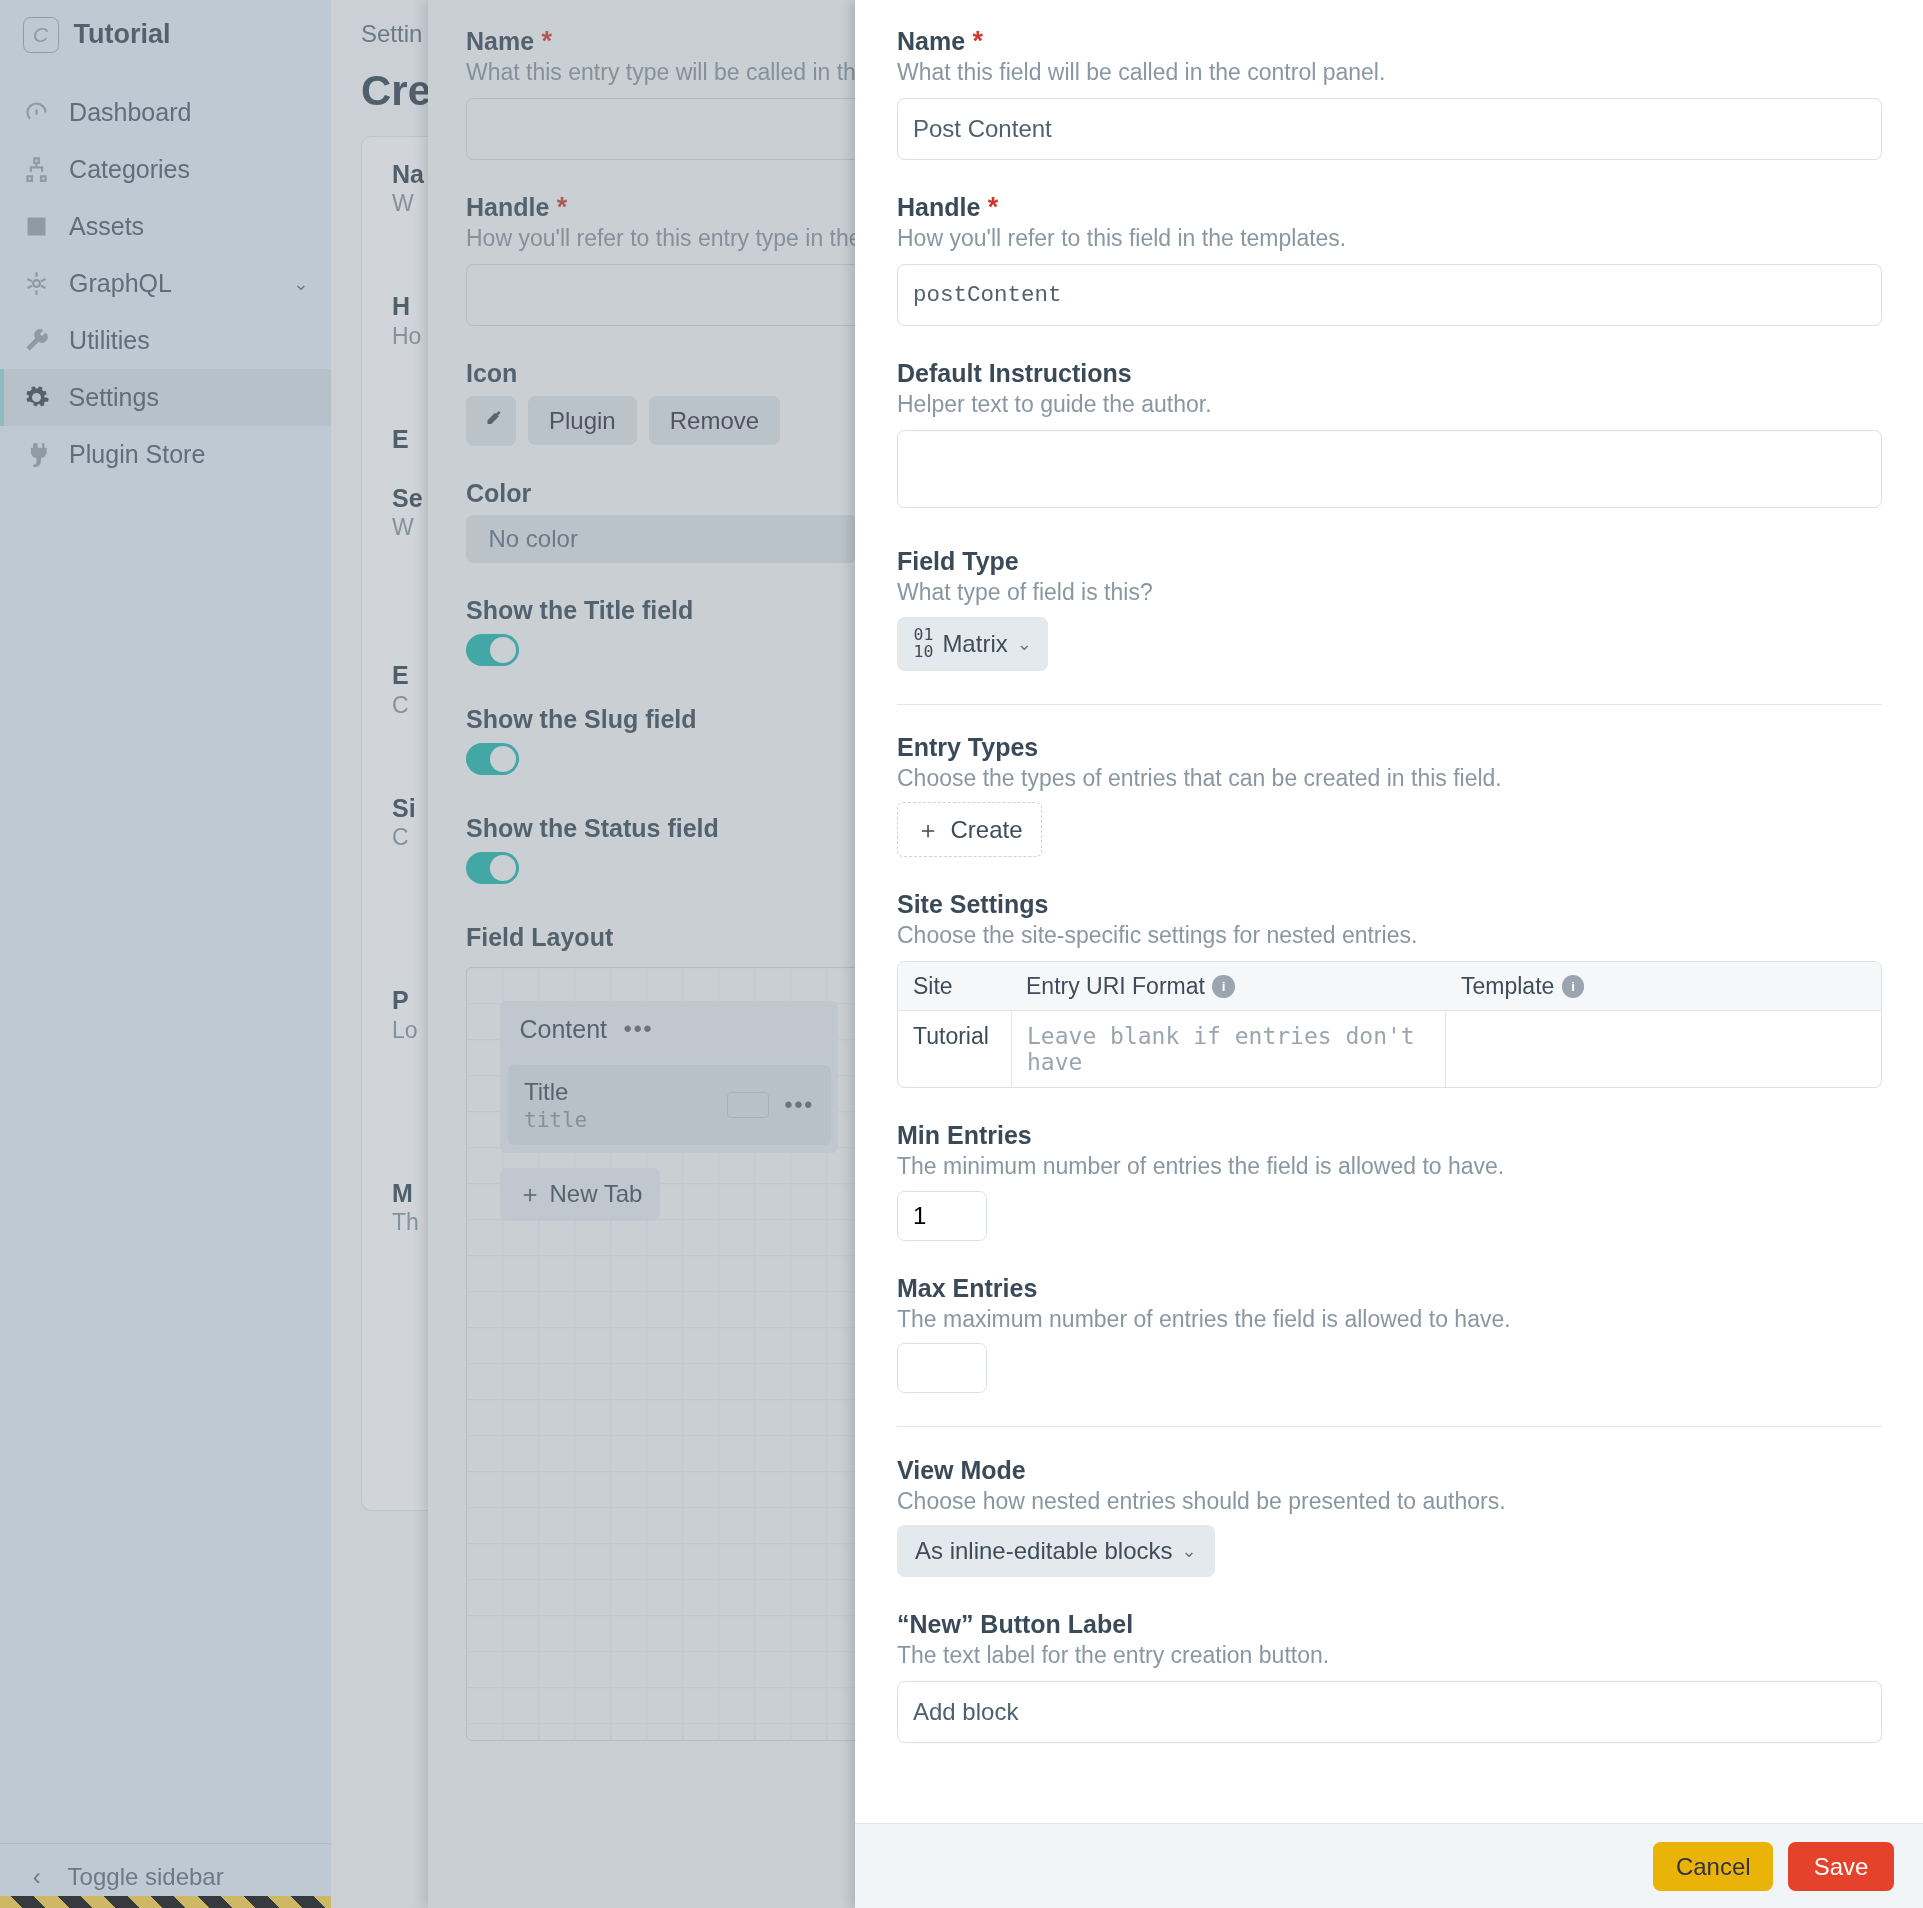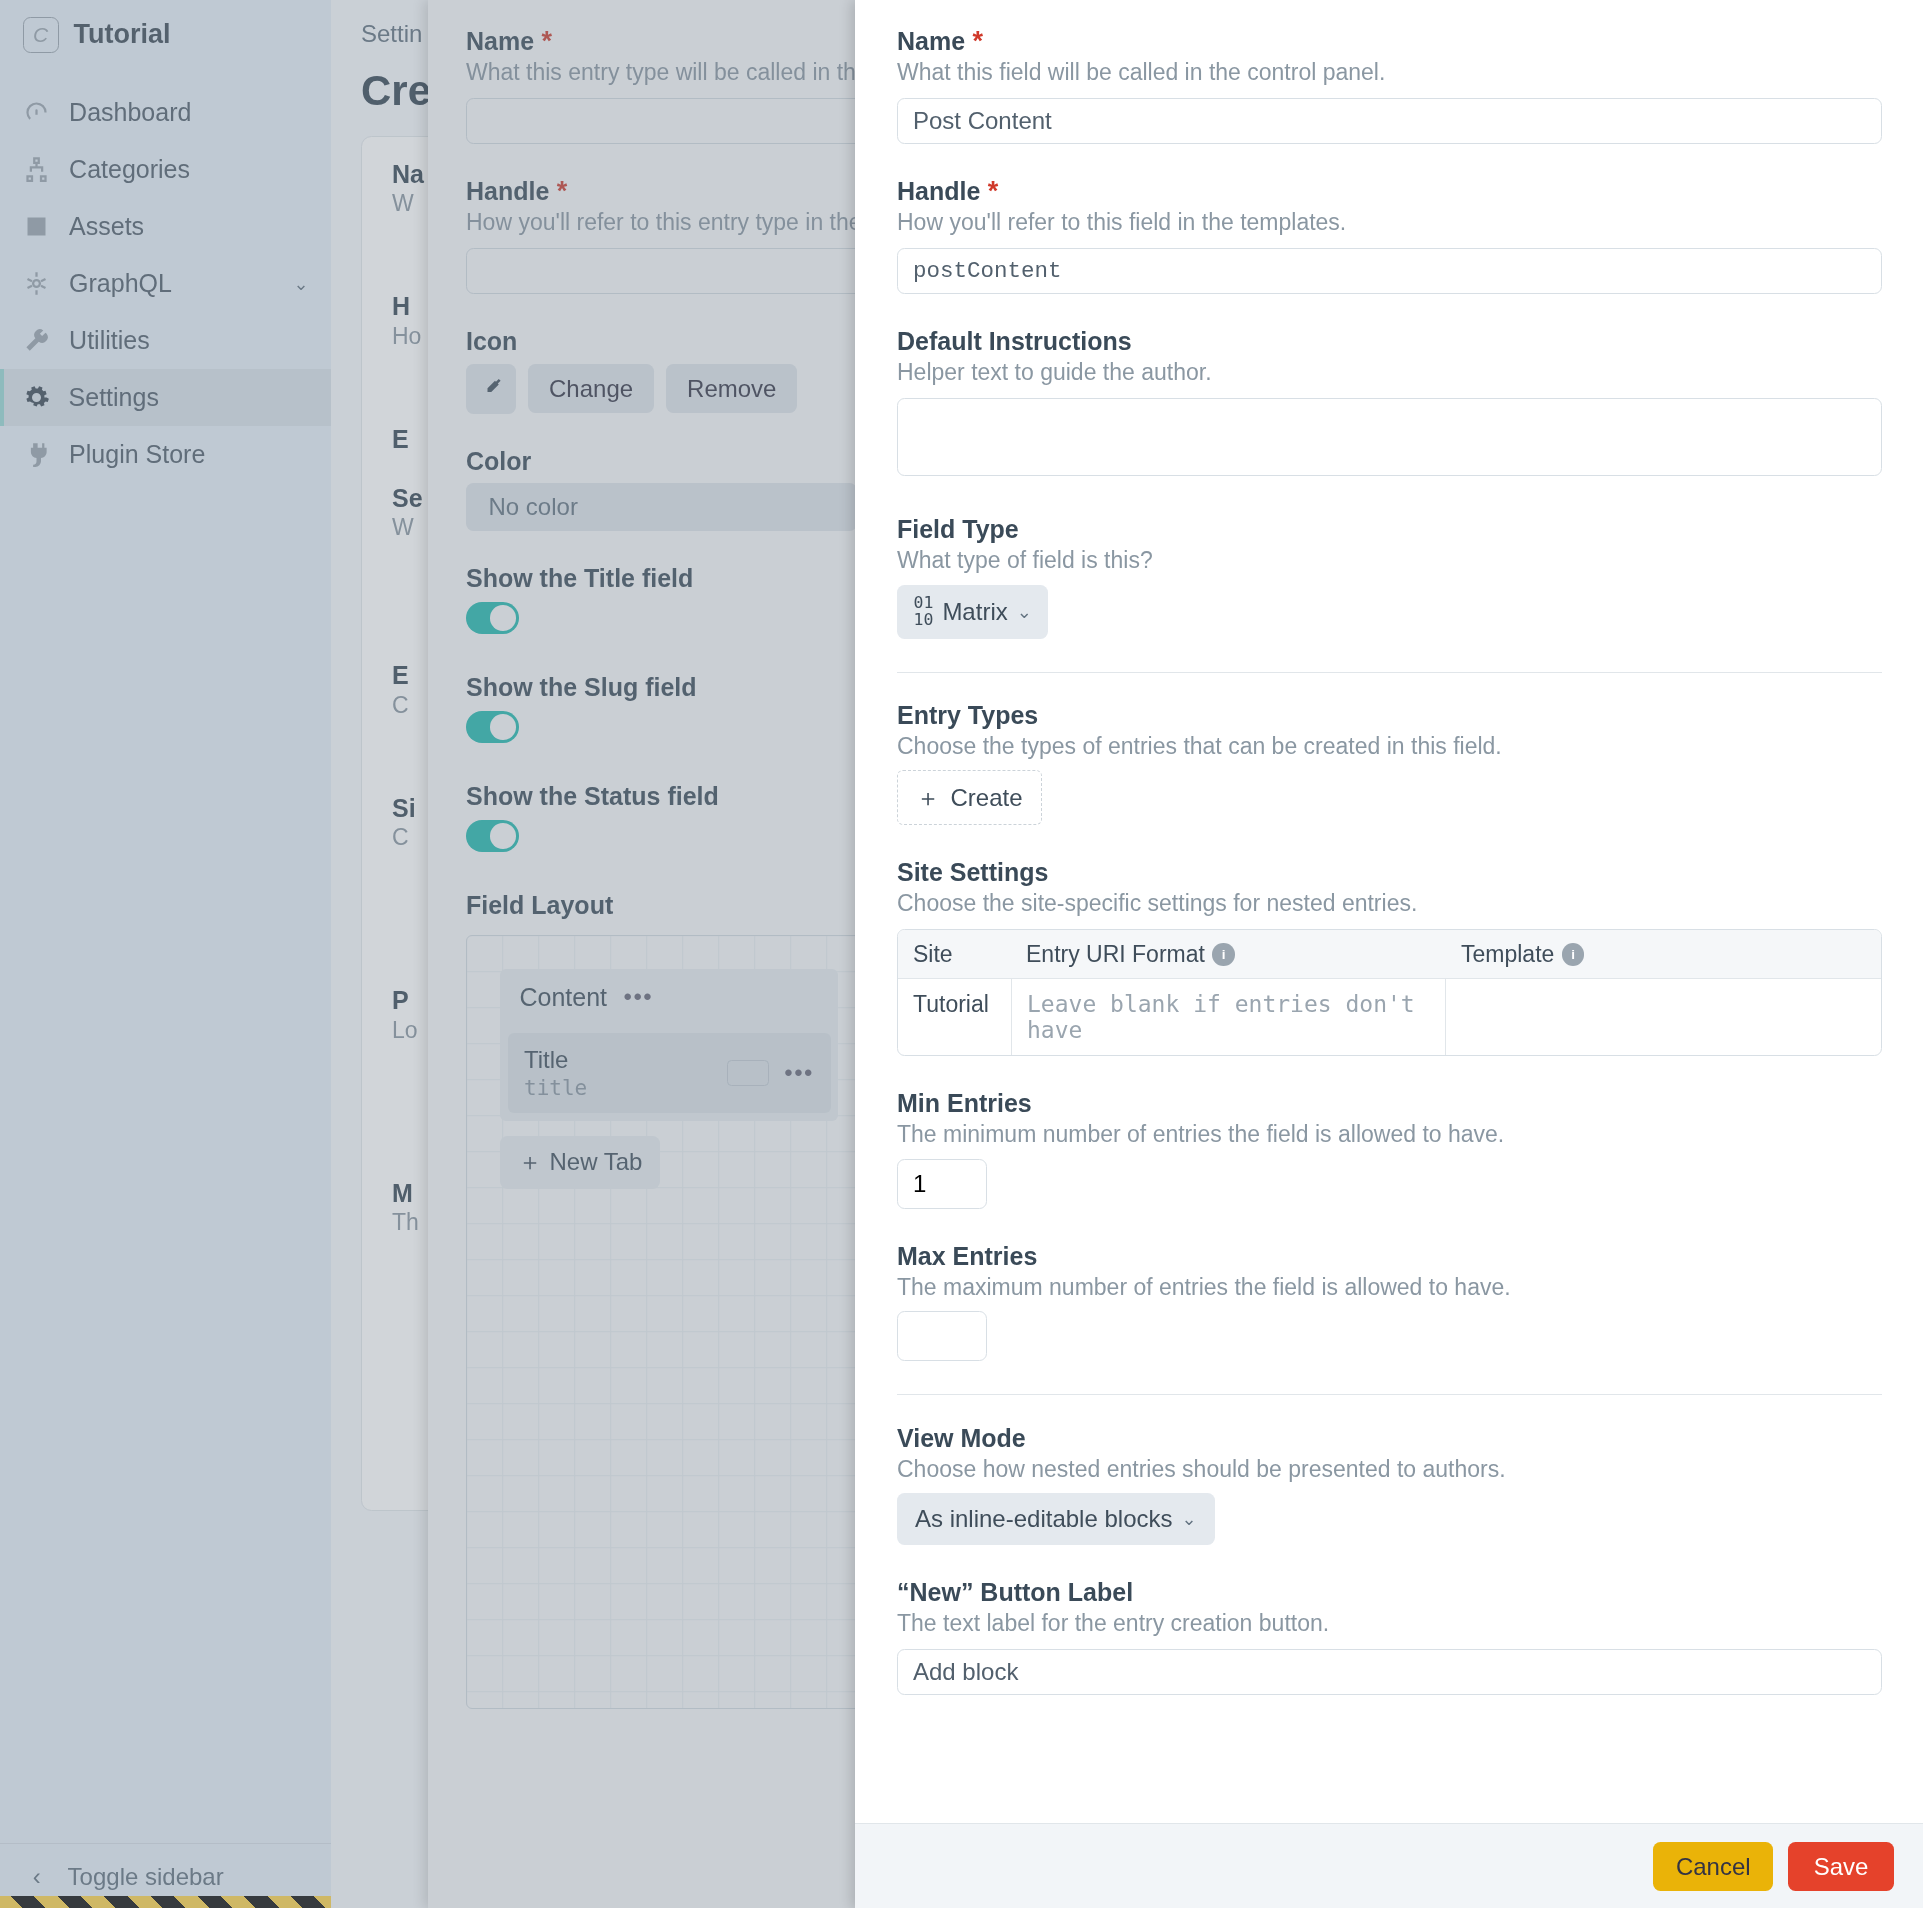--- a/index.html
+++ b/index.html
@@ -31,21 +31,21 @@
 .card-label { font-weight: 600; color: #3a4a58; font-size: 25px; }
 .card-sub { color: #8a97a2; font-size: 23px; margin-top: 1.5px; }
 
 
 .slide1 { position: absolute; left: 428px; top: 0; width: 842px; height: 100%; background: #fff; z-index: 8; box-shadow: -4.5px 0 12px rgba(0,0,0,0.12); padding: 27px 38px; }
 .scrim2 { position: absolute; left: 428px; top: 0; width: 842px; height: 100%; background: rgba(123,135,147,0.4); z-index: 9; }
 .field-group { margin-bottom: 33px; }
 .field-label { font-weight: 600; color: #3a4a58; font-size: 25px; display: flex; align-items: center; gap: 7.5px; }
 .req { color: #d0392a; font-size: 27px; line-height: 1; }
 .field-desc { color: #8a97a2; font-size: 23px; margin-top: 3px; }
-.input { margin-top: 12px; width: 100%; height: 46px; border: 1.5px solid #d8dfe5; border-radius: 7.5px; padding: 0 15px; font-size: 24px; background: #fff; color: #52606d; }
+.input { margin-top: 12px; width: 100%; height: 62px; border: 1.5px solid #d8dfe5; border-radius: 7.5px; padding: 0 15px; font-size: 24px; background: #fff; color: #52606d; }
 .input.mono { font-family: Liberation Mono, monospace; font-size: 22.5px; }
 .textarea { margin-top: 12px; width: 100%; height: 78px; border: 1.5px solid #d8dfe5; border-radius: 7.5px; padding: 10.5px; background: #fff; resize: none; }
 .btn-gray { display: inline-flex; align-items: center; gap: 7.5px; background: #e4e9ee; border-radius: 7.5px; padding: 10.5px 21px; color: #334; font-size: 24px; }
 .btn-row { display: flex; align-items: center; gap: 12px; margin-top: 7.5px; }
 .icon-btn { width: 50px; height: 50px; background: #e4e9ee; border-radius: 7.5px; display: inline-flex; align-items: center; justify-content: center; color: #3f4d5a; }
 .no-color { margin-top: 7.5px; background: #e4e9ee; height: 48px; border-radius: 7.5px; display: flex; align-items: center; padding: 0 22.5px; color: #637381; width: 391px; }
 
 .toggle { width: 53px; height: 32px; background: #1fbcb1; border-radius: 16.5px; position: relative; display: inline-block; margin-top: 9px; }
 .toggle::after { content: ""; position: absolute; width: 25.6px; height: 25.6px; background: #fff; border-radius: 50%; top: 3px; right: 3px; }
 
@@ -228,21 +228,21 @@
     <input class="input mono" style="">
   </div>
   <div class="field-group">
     <div class="field-label">Icon</div>
     <div class="btn-row">
       <div class="icon-btn">
           <svg width="22.5" height="22.5" viewBox="0 0 24 24" fill="currentColor">
             <path d="M20 2l2 2-3 3 1 1-8 8H8v-4l8-8 1 1 3-3z"></path>
           </svg>
         </div>
-      <div class="btn-gray">Change</div>
+      <div class="btn-gray">Plugin</div>
       <div class="btn-gray">Remove</div>
     </div>
   </div>
   <div class="field-group">
     <div class="field-label">Color</div>
     <div class="no-color">No color</div>
   </div>
   <div class="field-group">
     <div class="field-label">Show the Title field</div>
     <span class="toggle"></span>

